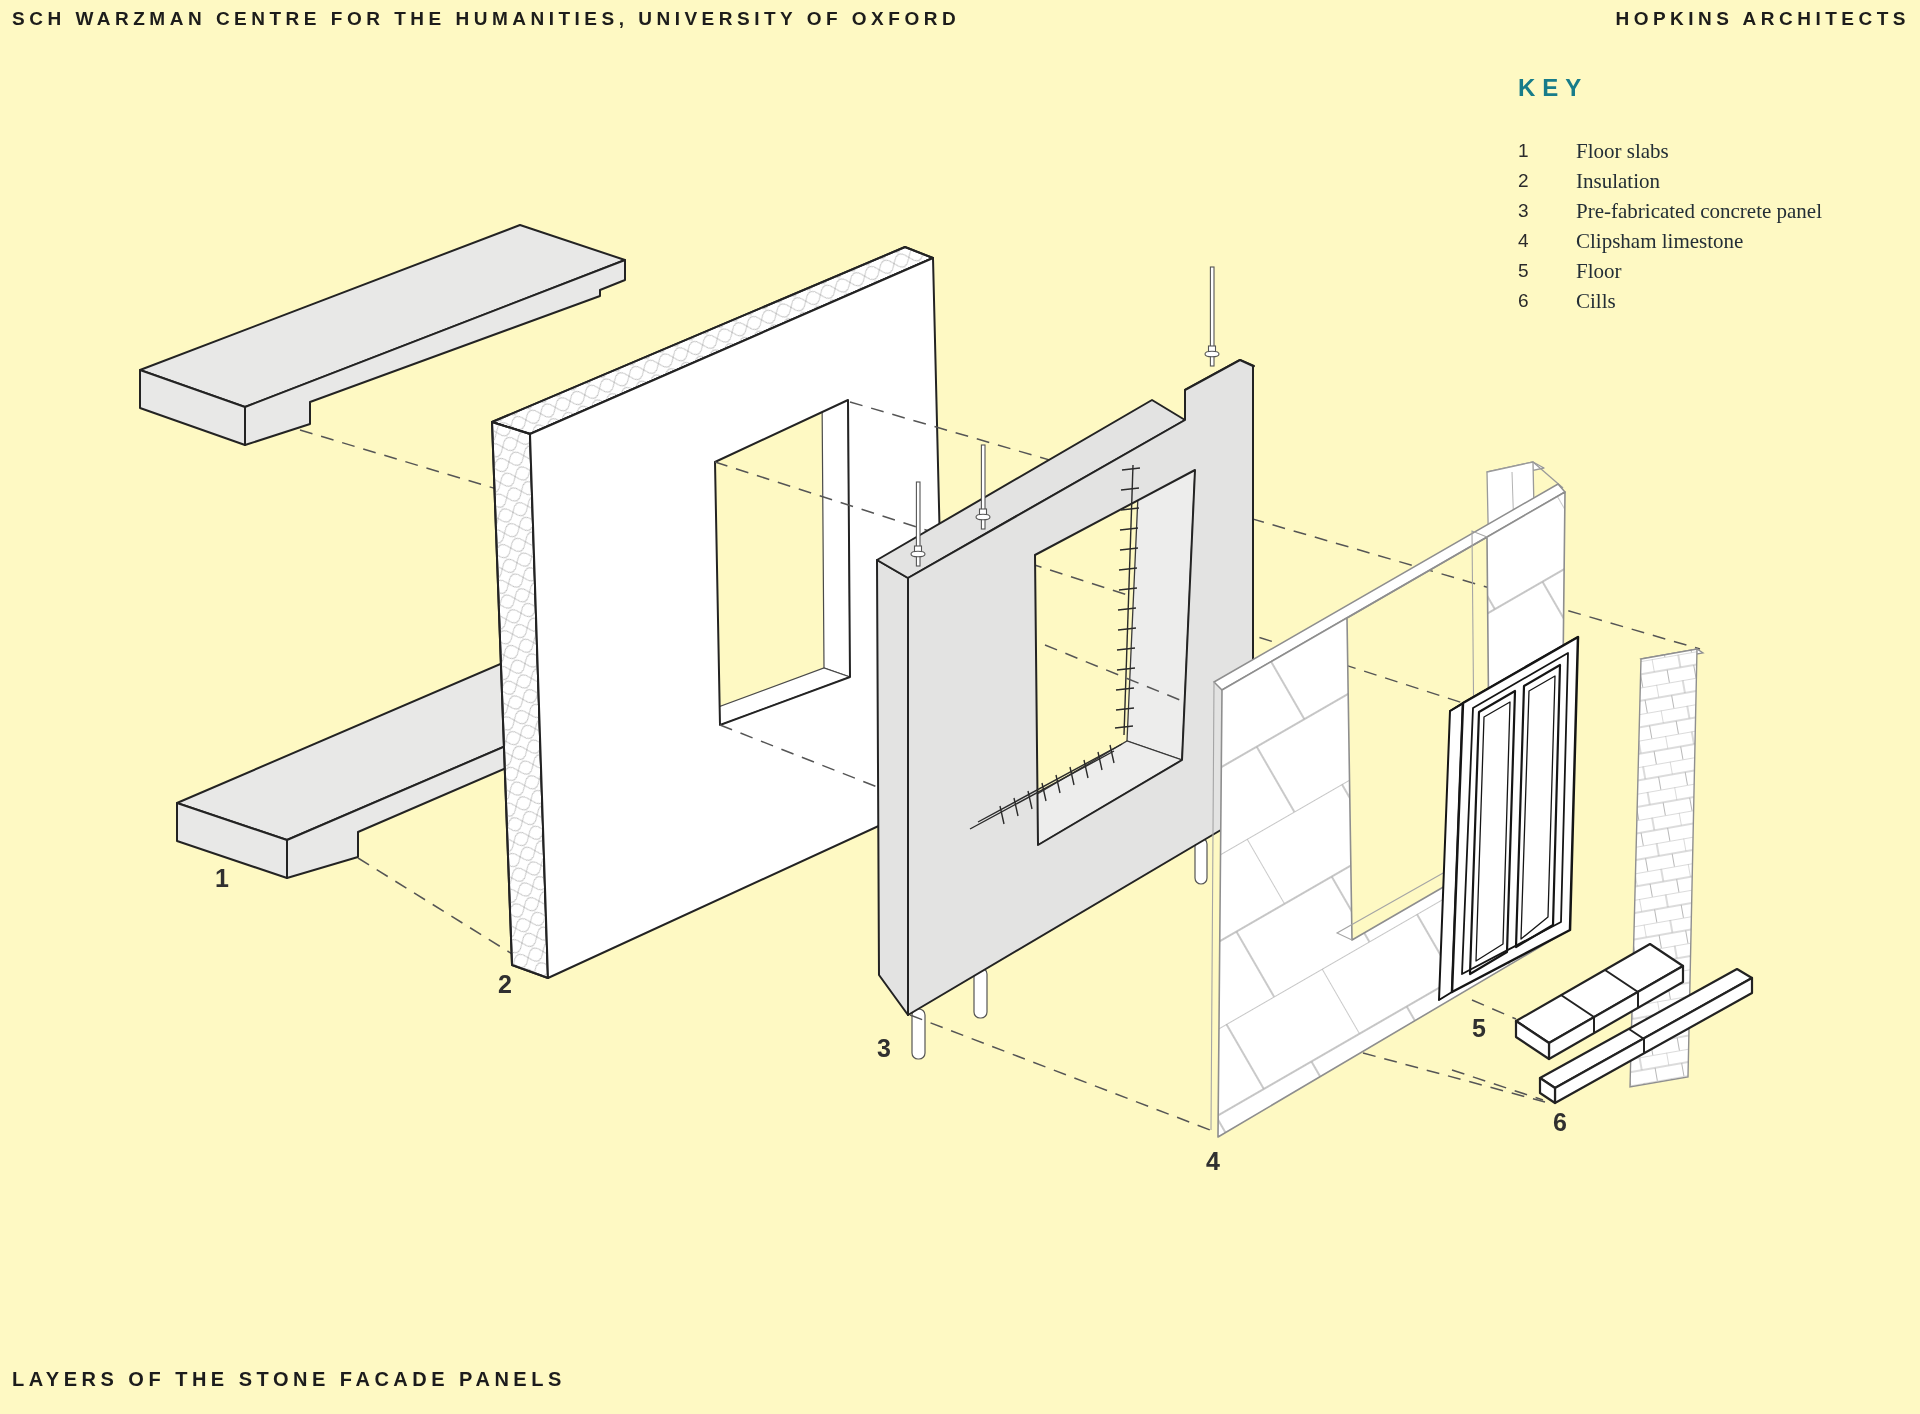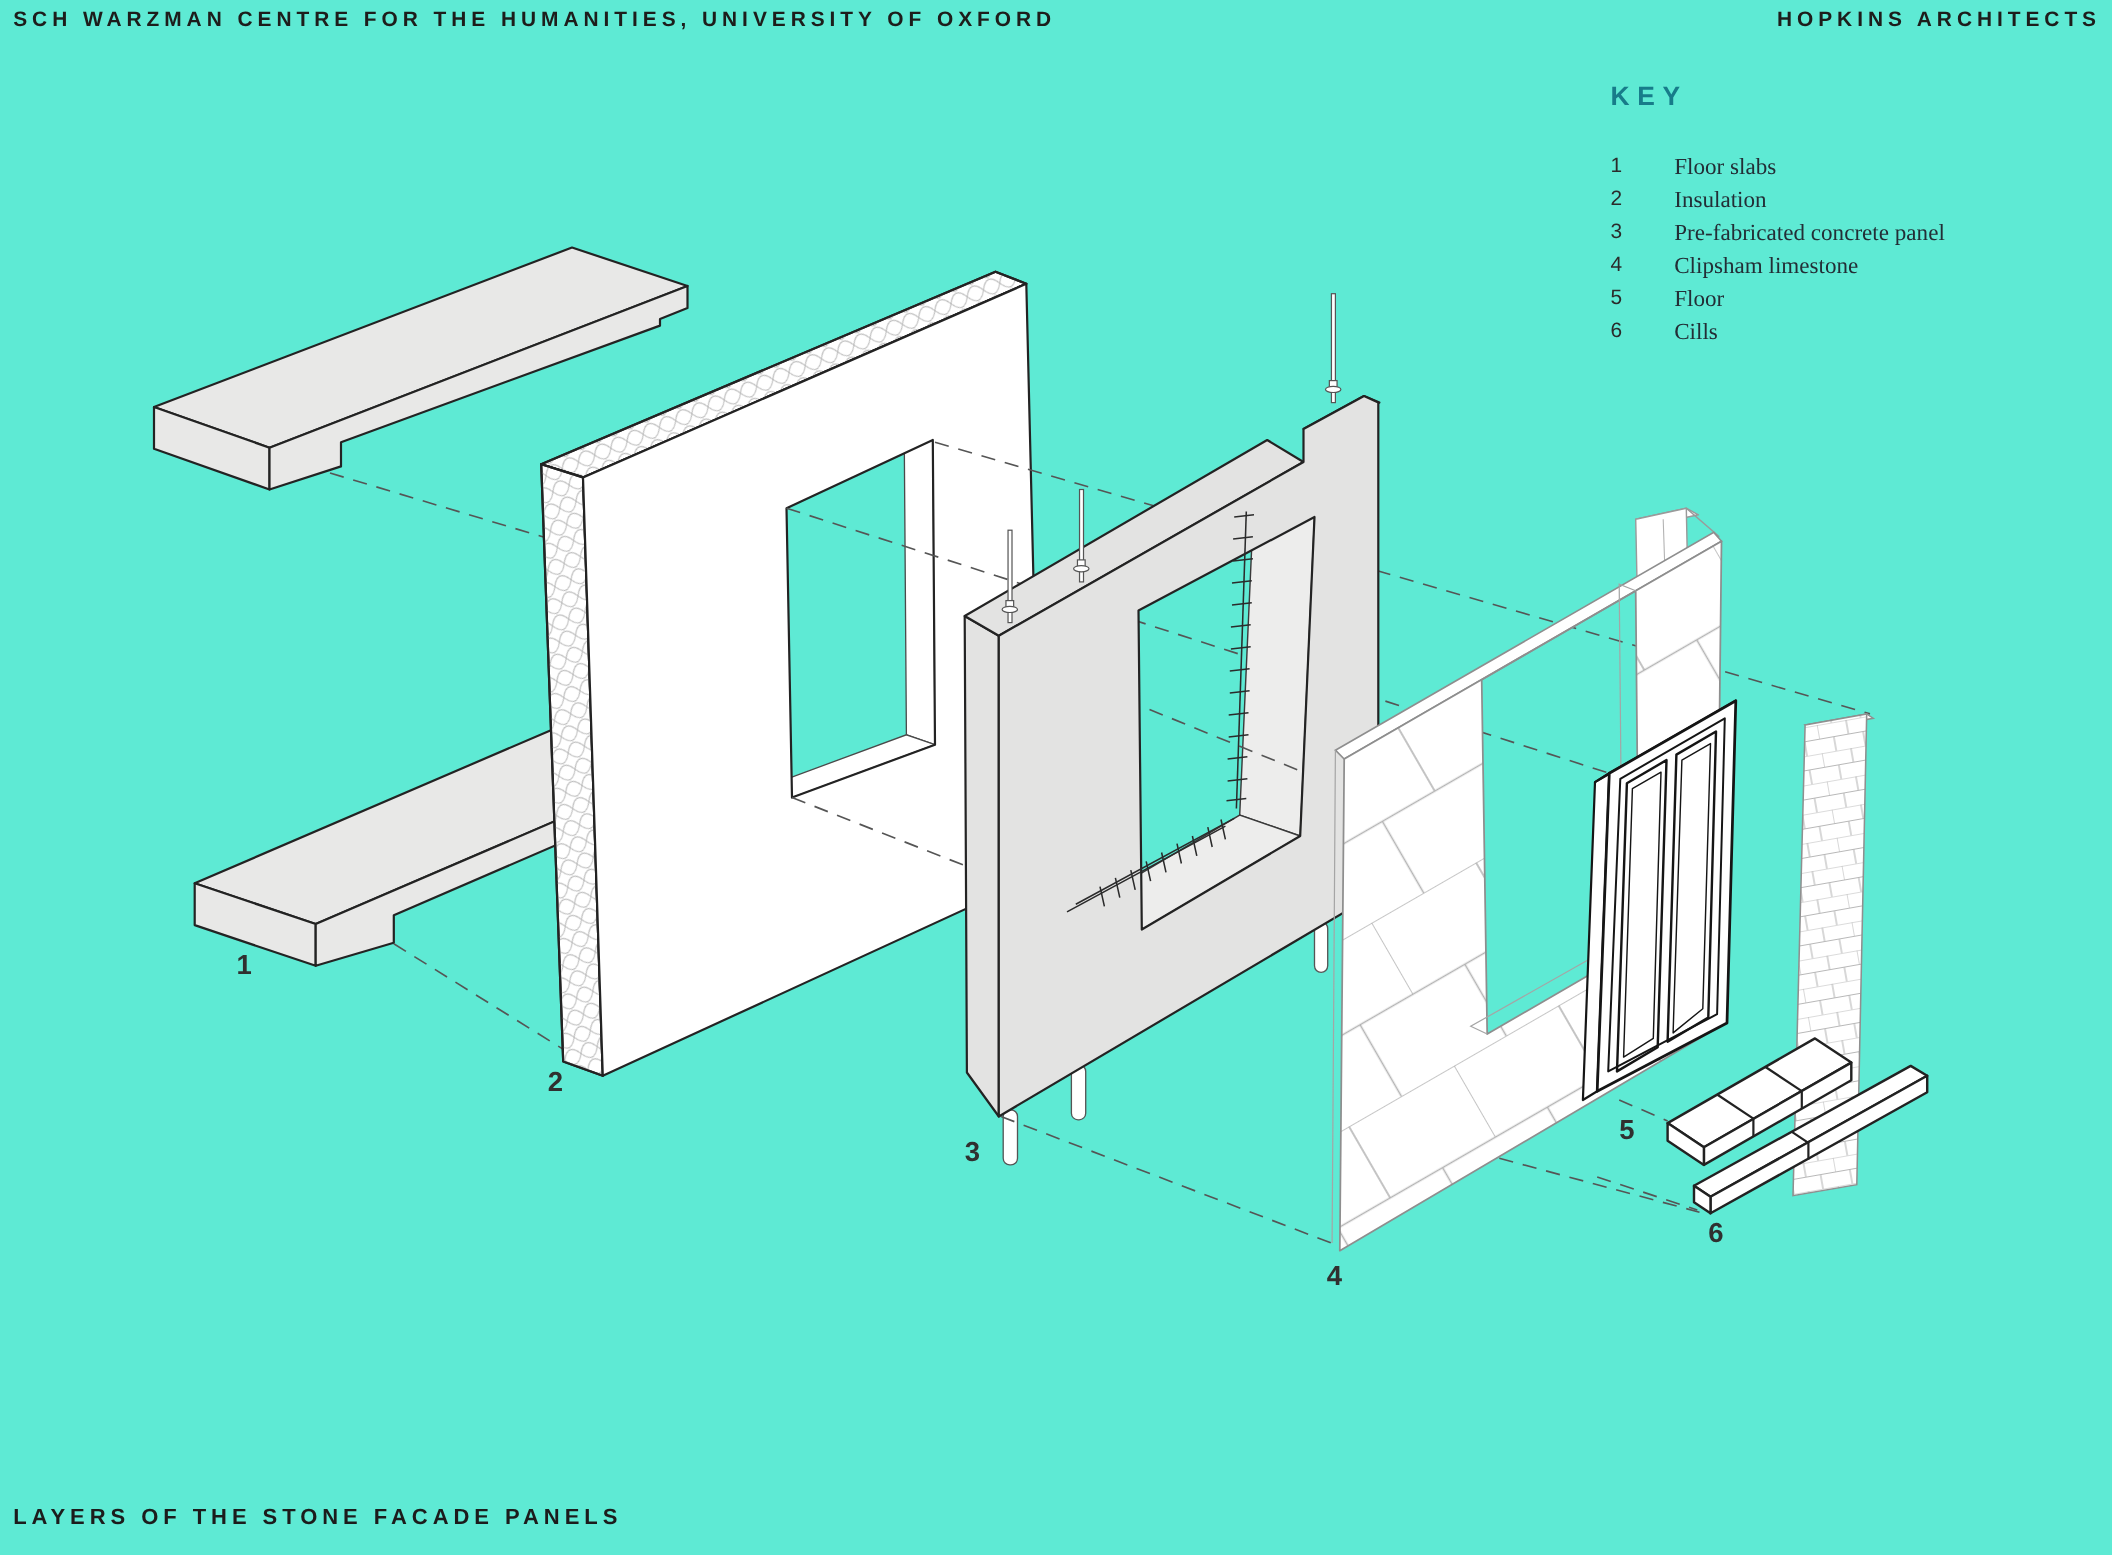--- a/index.html
+++ b/index.html
@@ -1,25 +1,25 @@
 <!DOCTYPE html>
 <html><head>
 <meta charset="utf-8">
 <style>
   html,body{margin:0;padding:0;background:#ffffff;}
-  .stage{position:relative;width:1920px;height:1414px;background:#5eead4;overflow:hidden;
+  .stage{position:relative;width:1920px;height:1414px;background:#fef9c3;overflow:hidden;
          font-family:"Liberation Sans",sans-serif;}
   .stage svg{position:absolute;left:0;top:0;}
   .hdr{position:absolute;top:8px;font-size:19px;font-weight:700;letter-spacing:4.5px;
        color:#1d1d1b;white-space:nowrap;}
   .hdr.left{left:12px;}
   .hdr.right{right:10px;}
   .footer{position:absolute;left:12px;top:1368px;font-size:20px;font-weight:700;
           letter-spacing:4.5px;color:#1c1c1c;white-space:nowrap;}
-  .key{position:absolute;left:1464px;top:74px;width:400px;}
+  .key{position:absolute;left:1518px;top:74px;width:400px;}
   .key-title{font-size:24px;font-weight:600;letter-spacing:7px;color:#177C8A;margin-bottom:34px;}
   .key-row{display:grid;grid-template-columns:58px auto;height:30px;align-items:center;}
   .kn{font-size:19px;color:#2b2b2b;}
   .kl{font-family:Liberation Serif, serif;font-size:21px;color:#232e36;}
   .callout{position:absolute;transform:translate(-50%,-50%);font-size:25px;font-weight:600;
            color:#303030;}
 </style>
 </head>
 <body>
 

